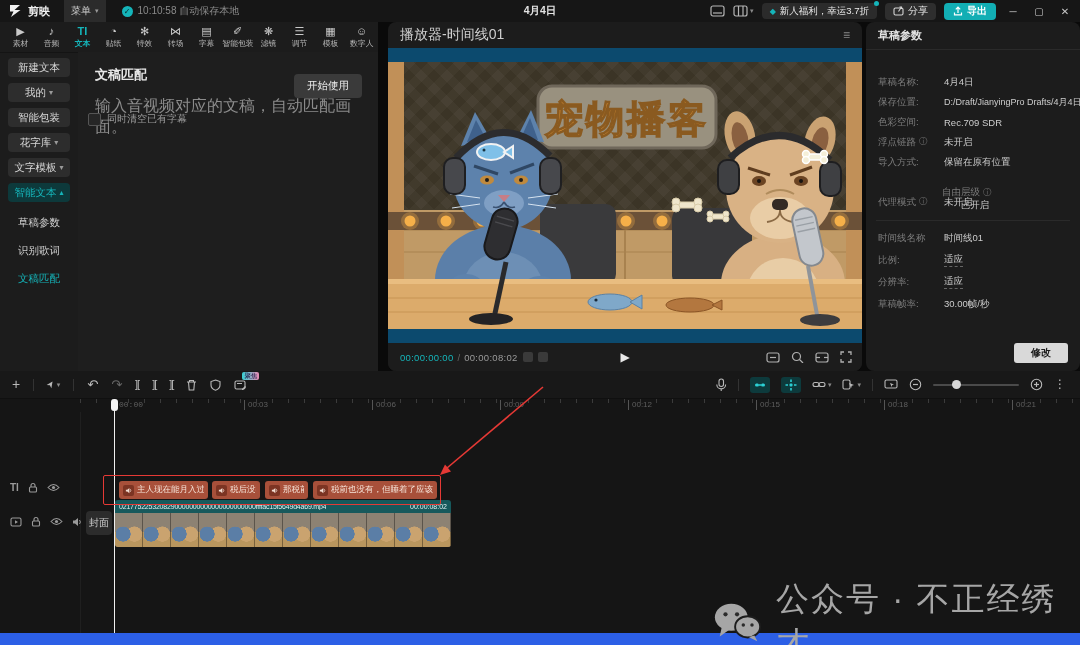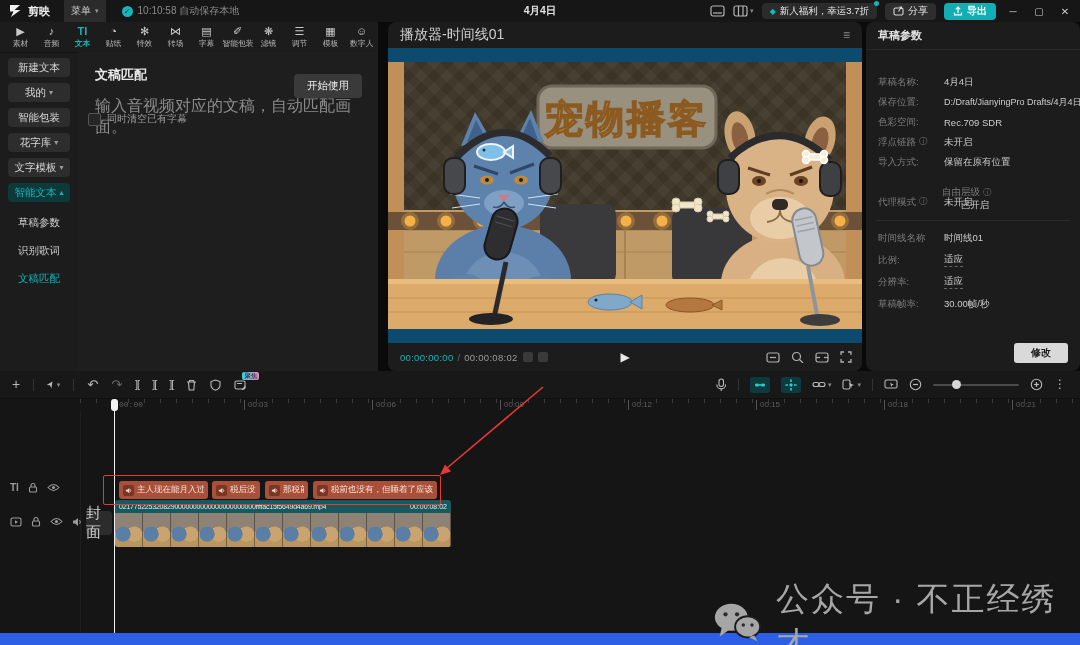--- a/index.html
+++ b/index.html
@@ -93,21 +93,21 @@
   .zoom-slider{width:86px;height:2px;background:#4a4a4a;border-radius:1px;position:relative;}
   .zoom-knob{position:absolute;left:22%;top:-4px;width:9px;height:9px;border-radius:50%;background:#d6d6d6;}
 
   .ruler{position:absolute;left:80px;top:28px;width:1000px;height:13px;
     background:repeating-linear-gradient(to right,#3b3b3b 0 1px,transparent 1px 16px);
     background-size:100% 4px;background-repeat:no-repeat;}
   .ruler-label{position:absolute;top:1px;font-size:8px;color:#5f5f5f;border-left:1px solid #555;padding-left:3px;line-height:10px;}
 
   .track-headers{position:absolute;left:0;top:41px;width:80px;height:221px;border-right:1px solid #1f1f1f;}
   .th-row{position:absolute;left:10px;display:flex;align-items:center;gap:9px;color:#9a9a9a;}
-  .cover-btn{position:absolute;left:86px;top:140px;width:26px;height:24px;background:#2c2c2c;border-radius:4px;color:#cfcfcf;font-size:15px;display:flex;align-items:center;justify-content:center;}
+  .cover-btn{position:absolute;left:86px;top:140px;width:26px;height:24px;background:#2c2c2c;border-radius:4px;color:#cfcfcf;font-size:10px;display:flex;align-items:center;justify-content:center;}
 
   .playhead-line{position:absolute;left:114px;top:28px;width:1px;height:234px;background:#efefef;z-index:6;}
   .playhead-head{position:absolute;left:111px;top:28px;width:7px;height:12px;border-radius:3px;background:#f5f5f5;z-index:7;}
 
   .text-clip{position:absolute;top:110px;height:18px;background:var(--clip,#a8503a);border-radius:3px;display:flex;align-items:center;gap:3px;padding:0 4px;box-sizing:border-box;overflow:hidden;}
   .text-clip .tc-ic{flex:none;width:11px;height:11px;border-radius:2px;background:#7c3423;display:flex;align-items:center;justify-content:center;}
   .text-clip .tc-tx{font-size:8.5px;color:#f6e4d9;white-space:nowrap;overflow:hidden;}
 
   .video-clip{position:absolute;left:115px;top:129px;width:336px;height:47px;border-radius:3px;overflow:hidden;}
   .vc-head{height:13px;background:var(--video_header,#17595c);display:flex;align-items:center;justify-content:space-between;padding:0 4px;}

